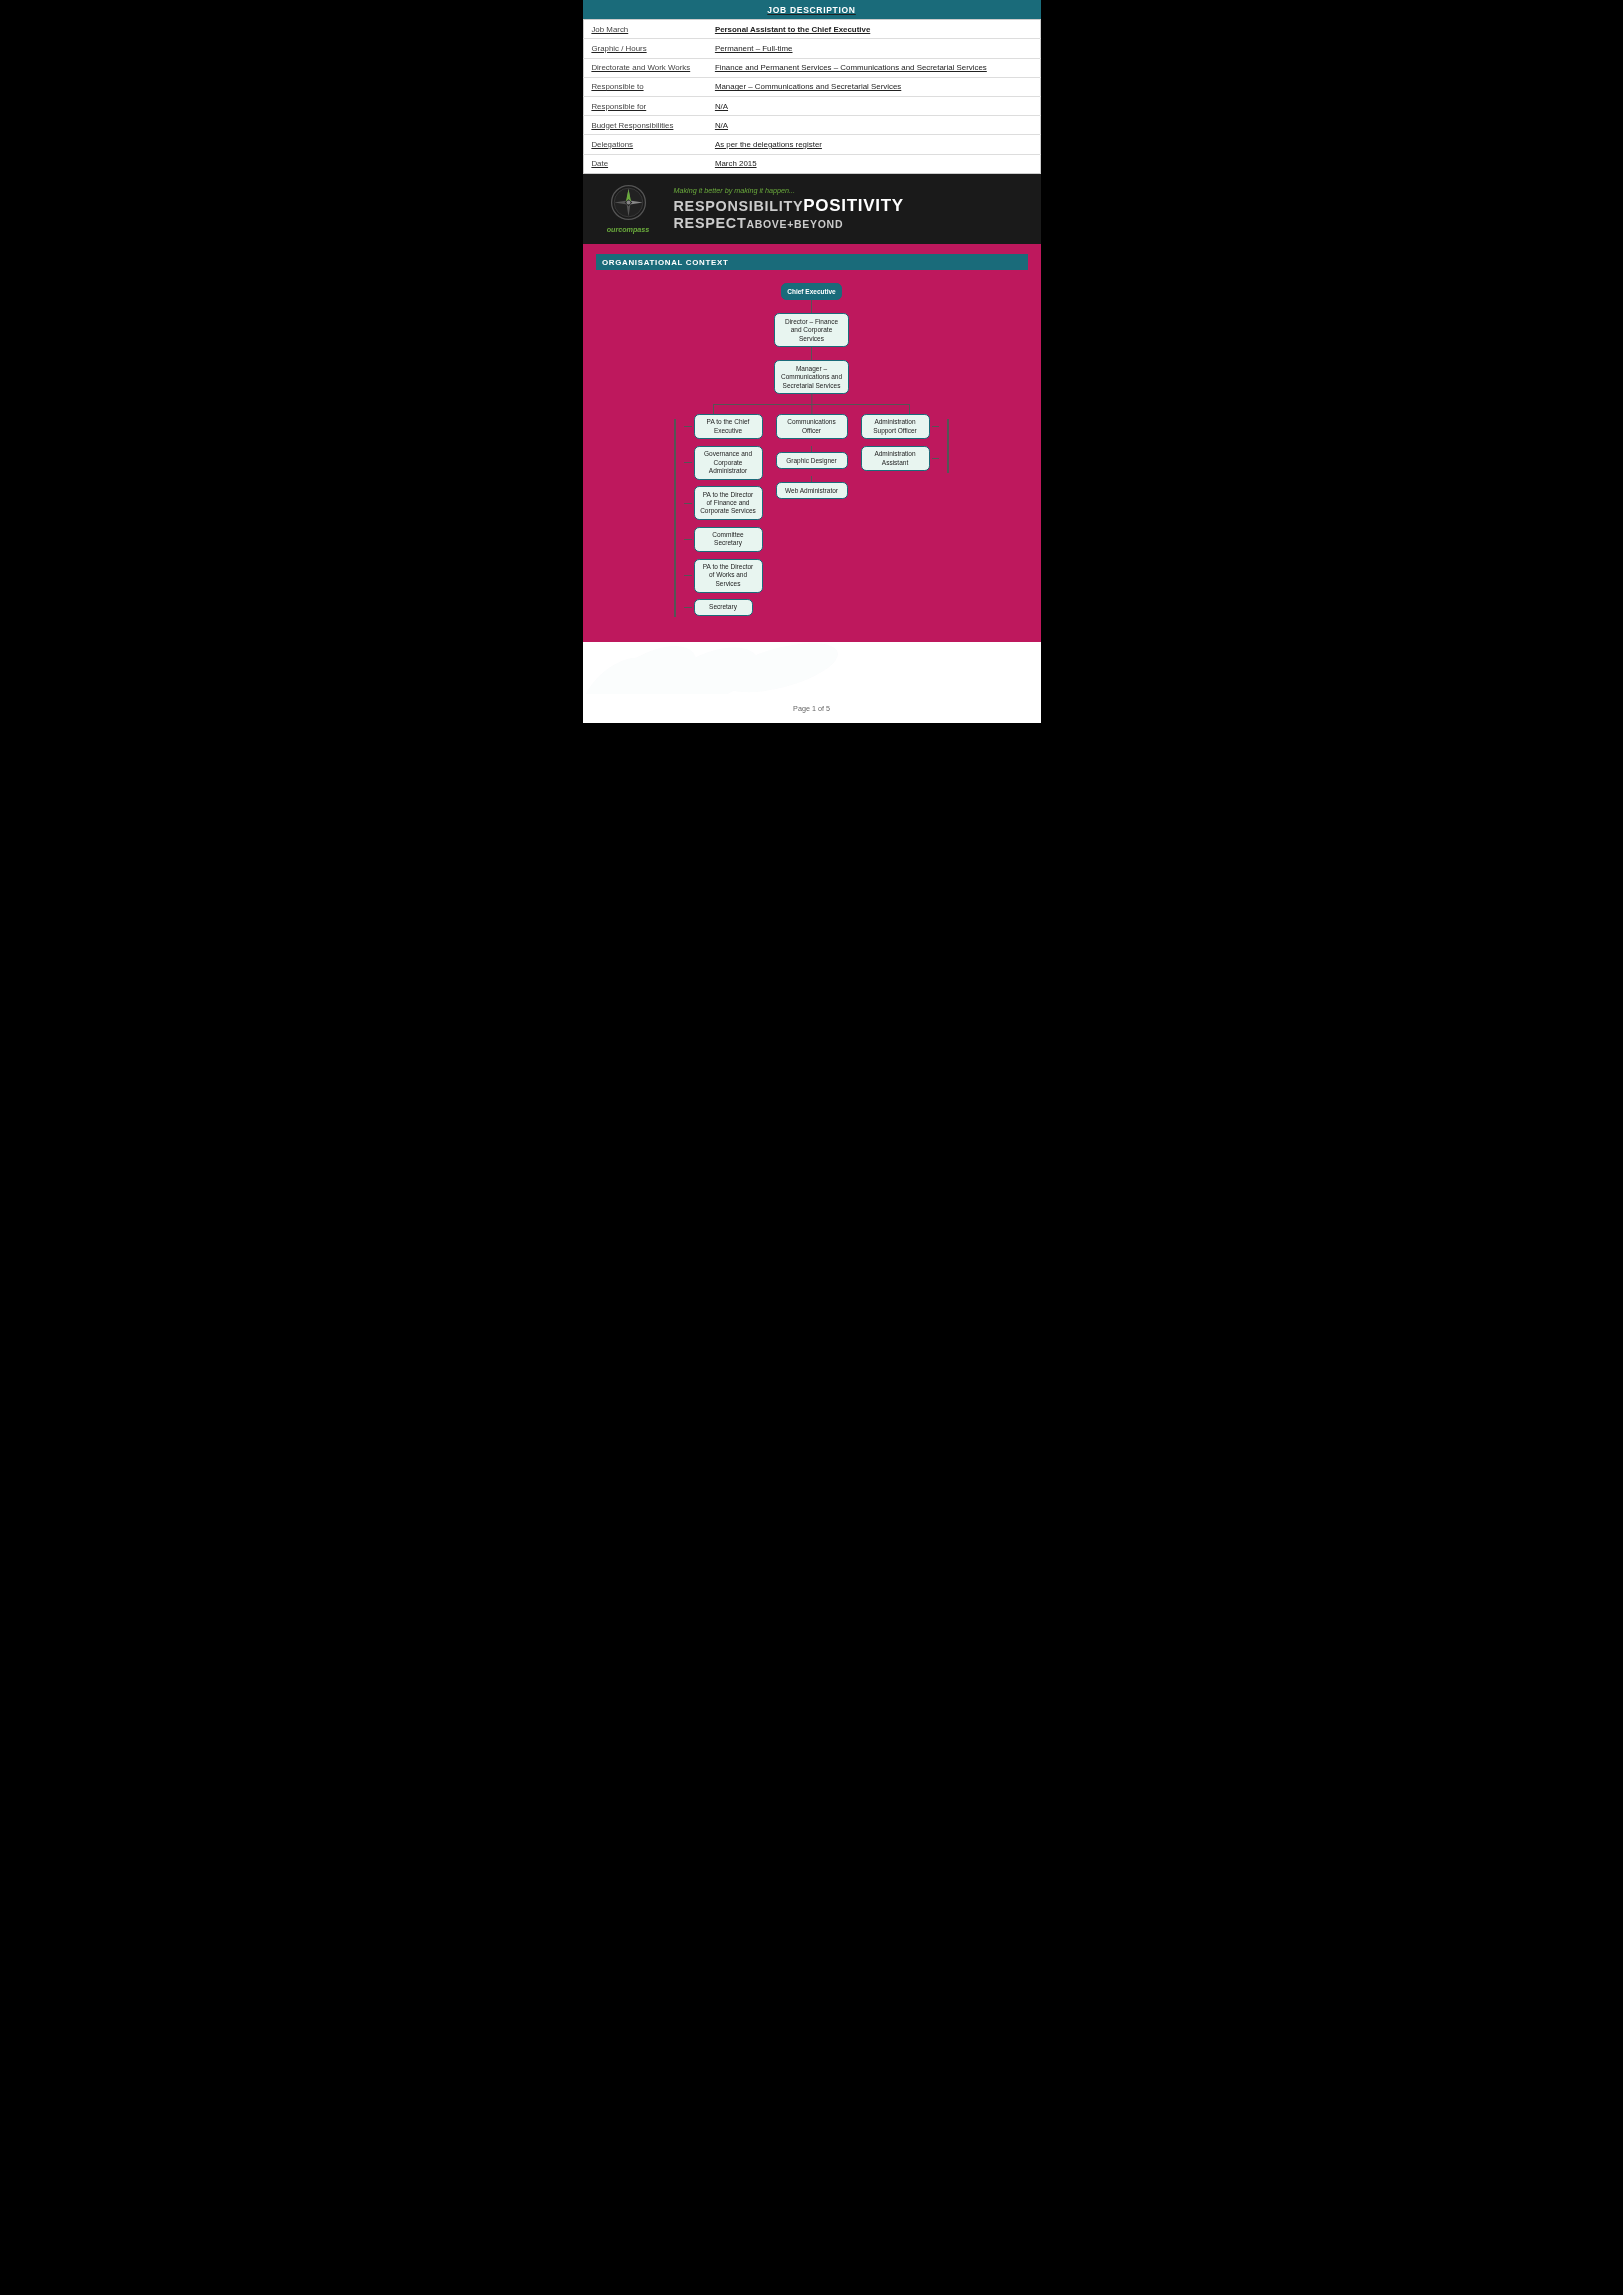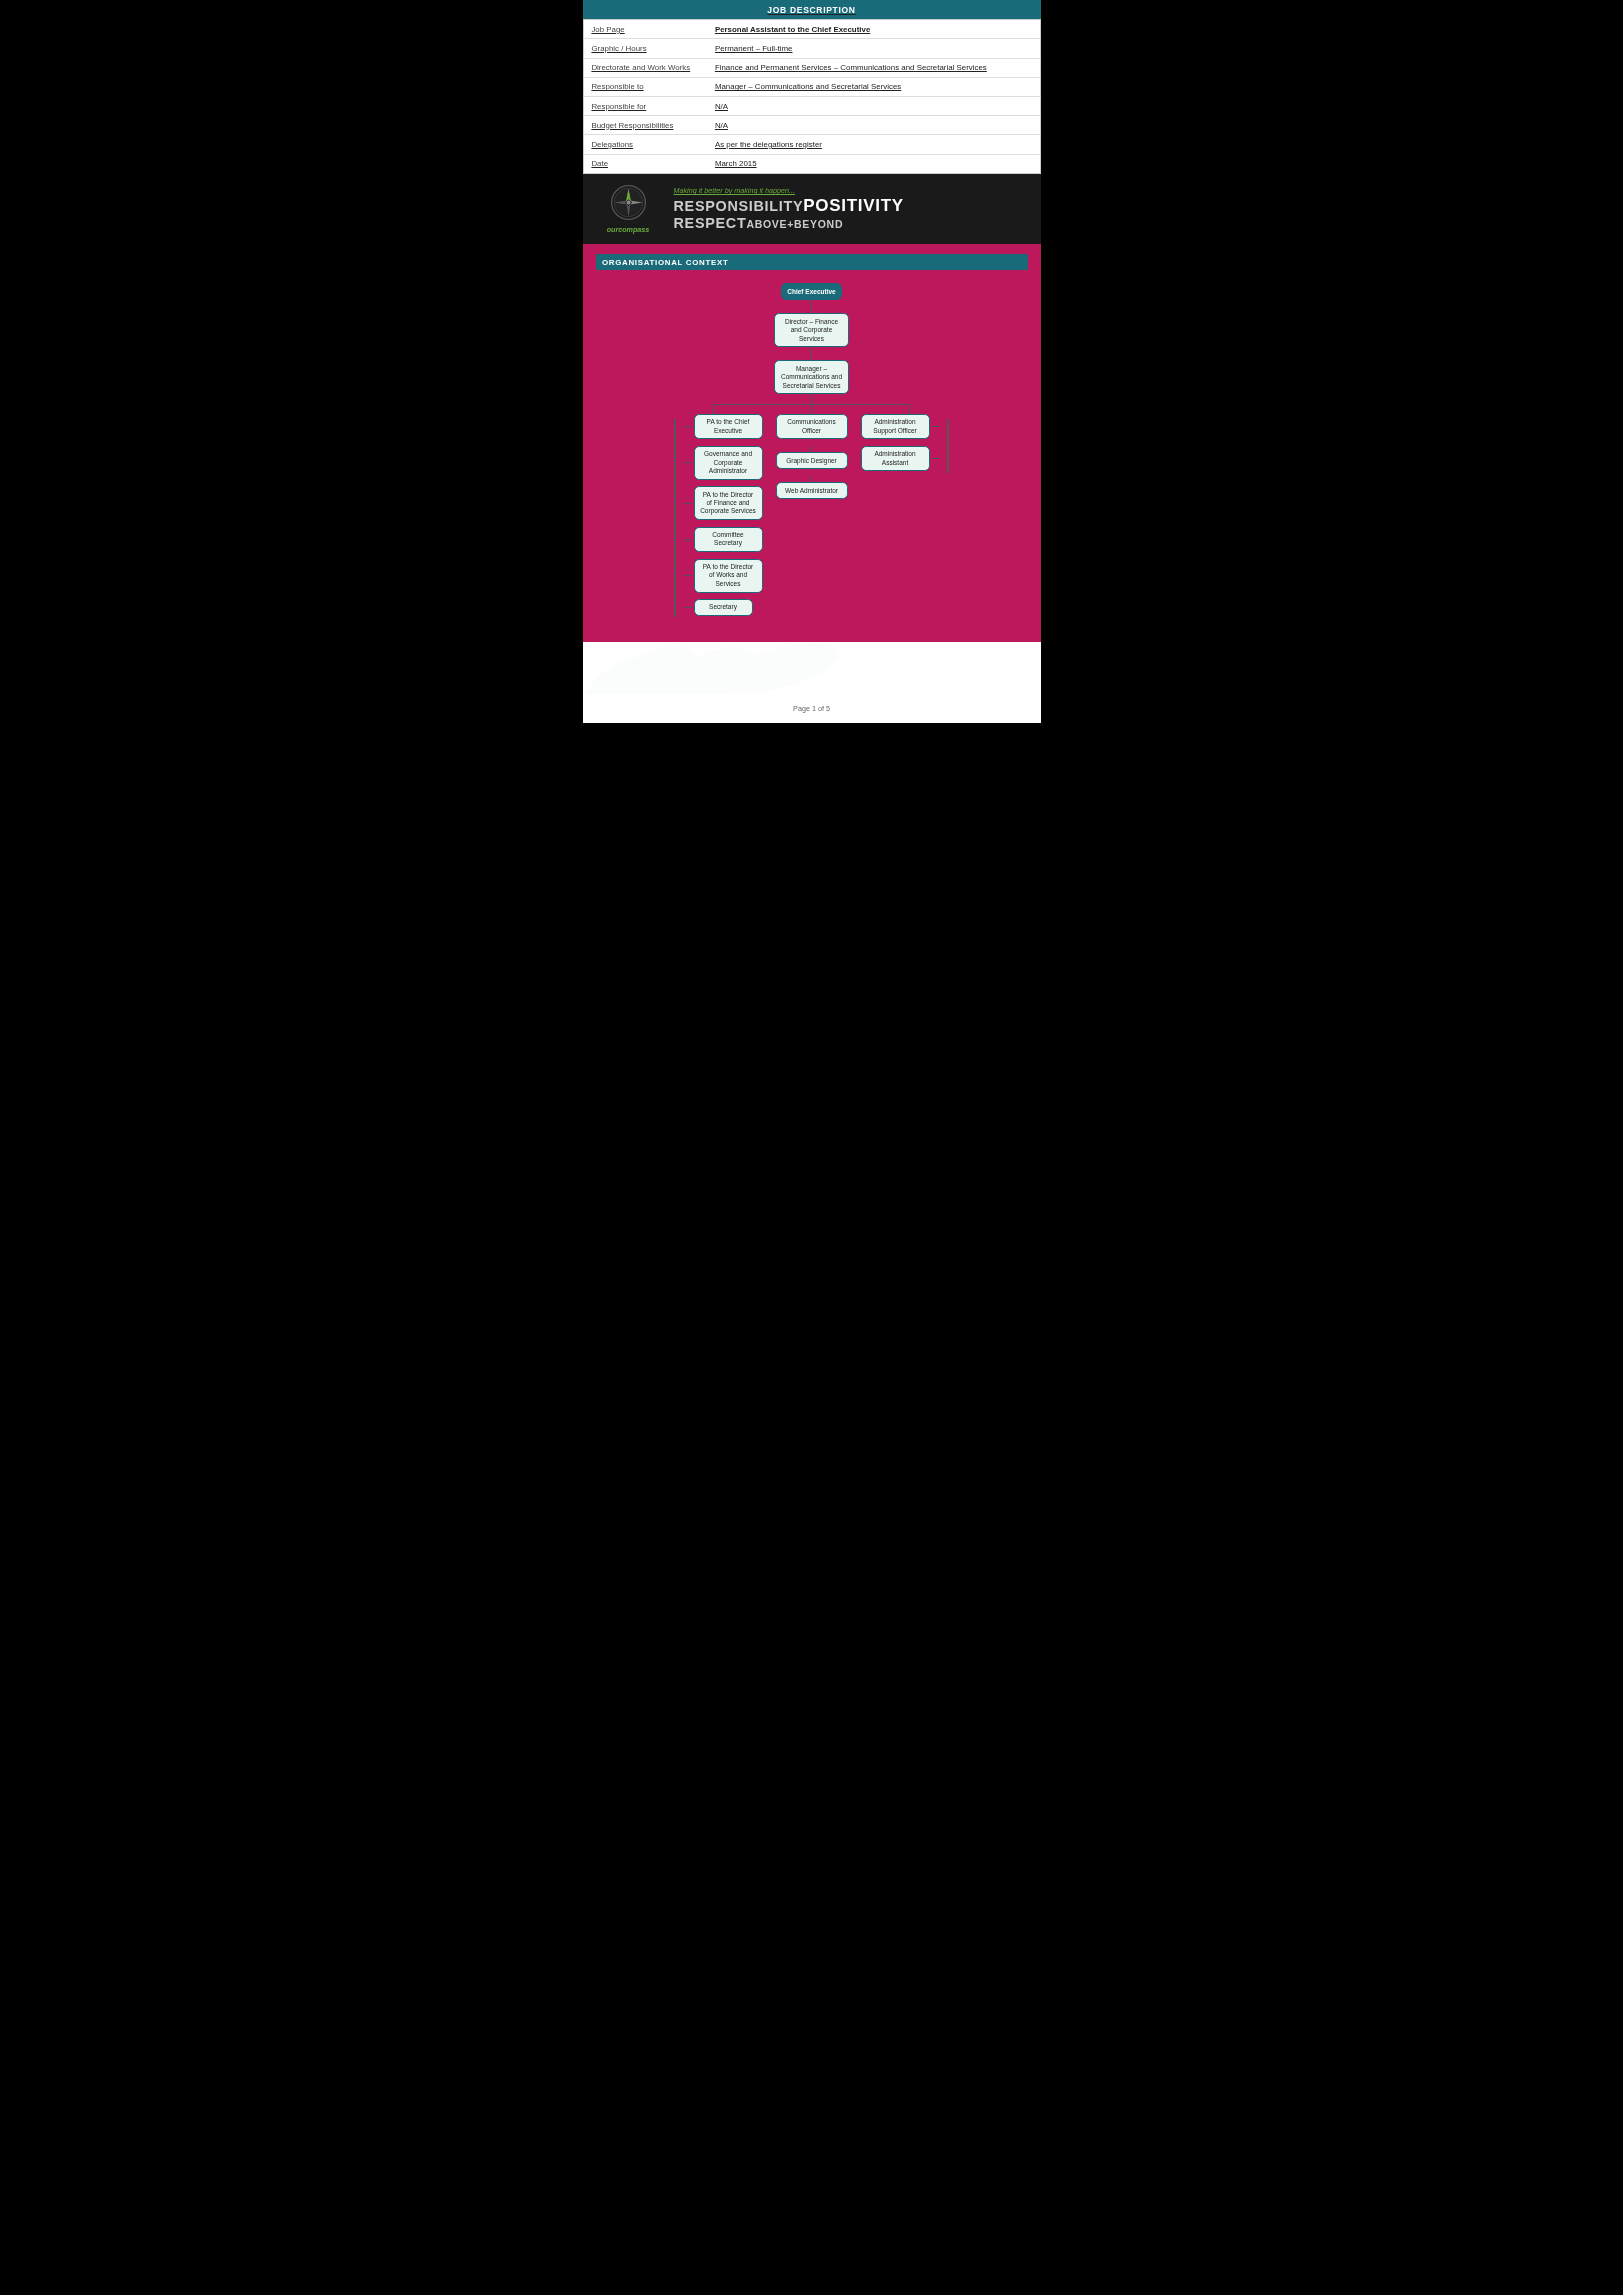--- a/index.html
+++ b/index.html
@@ -98,21 +98,20 @@
       font-style: italic;
     }
     .compass-text-area {
       flex: 1;
     }
     .compass-tagline {
       color: #6aaa3c;
       font-size: 7.2px;
       font-style: italic;
       margin-bottom: 2px;
-      text-decoration: underline;
     }
     .compass-words {
       color: #ccc;
       font-size: 14.4px;
       font-weight: bold;
       line-height: 1.1;
       text-transform: uppercase;
       letter-spacing: 0.7px;
     }
     .compass-words .highlight {
@@ -204,21 +203,21 @@
 <body>
 
 <div class="page">
 
 
   <div class="jd-section">
     <div class="jd-header">JOB DESCRIPTION</div>
     <table class="jd-table">
       <tbody id="jd-tbody">
           <tr>
-            <td>Job Page</td>
+            <td>Job March</td>
             <td><strong>Personal Assistant to the Chief Executive</strong></td>
           </tr>
           <tr>
             <td>Graphic / Hours</td>
             <td>Permanent – Full-time</td>
           </tr>
           <tr>
             <td>Directorate and Work Works</td>
             <td>Finance and Permanent Services – Communications and Secretarial Services</td>
           </tr>

